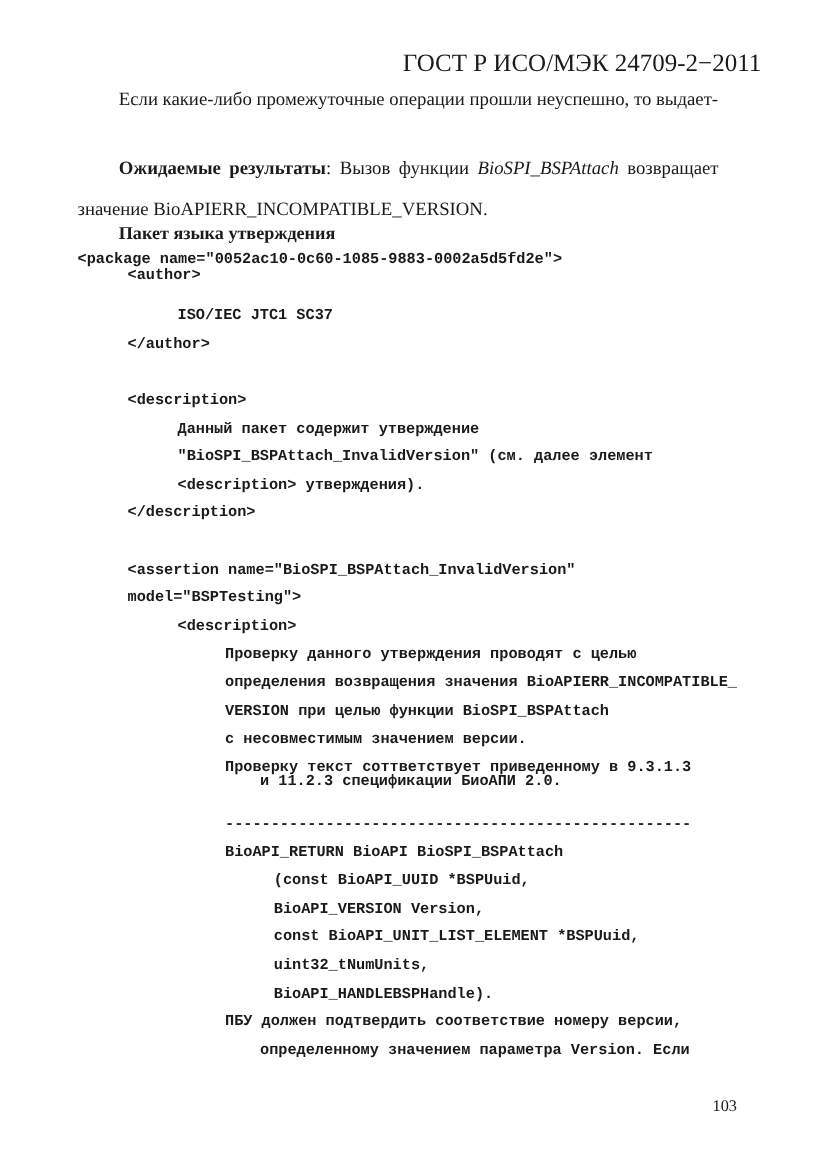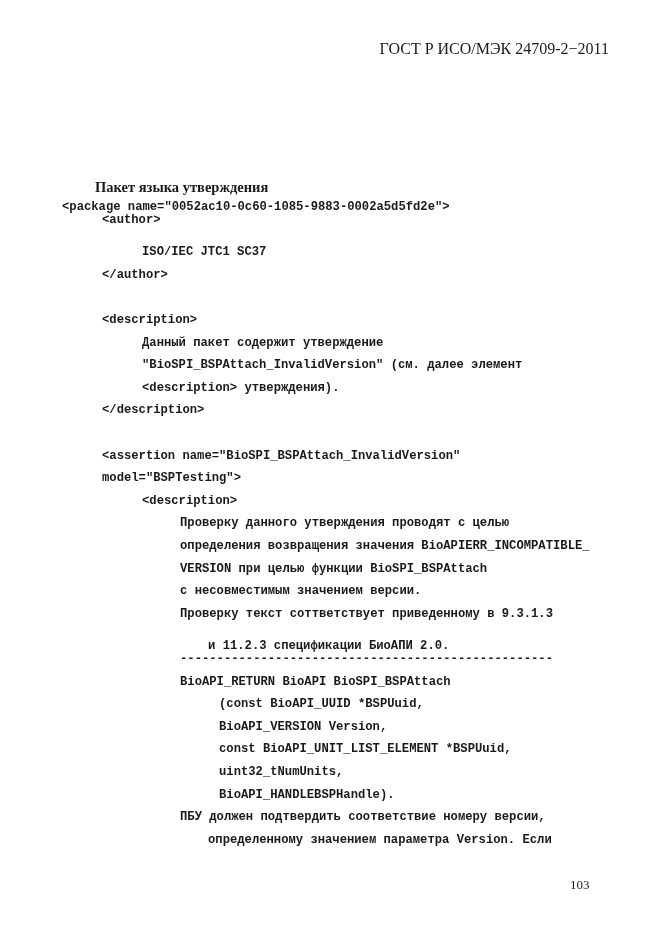--- a/index.html
+++ b/index.html
@@ -1,36 +1,41 @@
 <!DOCTYPE html>
 <html><head>
   <meta charset="utf-8">
   <style>
     html, body { margin: 0; padding: 0; background: #ffffff; }
     body { width: 661px; height: 935px; position: relative; overflow: hidden; color: #1a1a1a; }
     .serif { font-family: "Liberation Serif", "DejaVu Serif", serif; }
     .mono { font-family: "Liberation Mono", "DejaVu Sans Mono", monospace; font-weight: bold; font-size: 12.2px; white-space: pre; }
     .abs { position: absolute; }
-    .header { top: 40px; right: 52px; font-size: 16px; }
+    .header { top: 40px; right: 52px; font-size: 20px; }
     .para { font-size: 15px; left: 62px; width: 540px; }
     .indent { text-indent: 33px; }
     .line { line-height: 33px; }
     .bold { font-weight: bold; }
     .italic { font-style: italic; }
     .pagenum { top: 877px; left: 570px; font-size: 13px; }
   </style>
 </head>
 <body>
 
 <div class="abs serif header">ГОСТ Р ИСО/МЭК 24709-2−2011</div>
 
 <div class="abs serif para" style="top:64px;">
+  <div class="line indent">Если какие-либо промежуточные операции прошли неуспешно, то выдает-</div>
 </div>
 
 <div class="abs serif para" style="top:119px;">
+  <div class="line indent" style="word-spacing:3px;">
+    <span class="bold">Ожидаемые результаты</span><span>:</span><span> Вызов функции </span><span class="italic">BioSPI_BSPAttach</span><span> возвращает</span>
+  </div>
+  <div class="line">значение BioAPIERR_INCOMPATIBLE_VERSION.</div>
 </div>
 
 <div class="abs serif bold" style="top:179px; left:95px; font-size:14.5px;text-align:right;">Пакет языка утверждения</div>
 
 <div class="abs" id="code-block" style="top:200px; left:62px;">
     <div class="mono" style="position: absolute; top: 0px; left: 0px;">&lt;package name="0052ac10-0c60-1085-9883-0002a5d5fd2e"&gt;</div>
     <div class="mono" style="position: absolute; top: 13px; left: 40px;">&lt;author&gt;</div>
     <div class="mono" style="position: absolute; top: 45.2px; left: 80px;">ISO/IEC JTC1 SC37</div>
     <div class="mono" style="position: absolute; top: 67.8px; left: 40px;">&lt;/author&gt;</div>
     <div class="mono" style="position: absolute; top: 90.4px; left: 0px;"></div>
@@ -41,21 +46,21 @@
     <div class="mono" style="position: absolute; top: 203.4px; left: 40px;">&lt;/description&gt;</div>
     <div class="mono" style="position: absolute; top: 226px; left: 0px;"></div>
     <div class="mono" style="position: absolute; top: 248.6px; left: 40px;">&lt;assertion name="BioSPI_BSPAttach_InvalidVersion"</div>
     <div class="mono" style="position: absolute; top: 271.2px; left: 40px;">model="BSPTesting"&gt;</div>
     <div class="mono" style="position: absolute; top: 293.8px; left: 80px;">&lt;description&gt;</div>
     <div class="mono" style="position: absolute; top: 316.4px; left: 118px;">Проверку данного утверждения проводят с целью</div>
     <div class="mono" style="position: absolute; top: 339px; left: 118px;">определения возвращения значения BioAPIERR_INCOMPATIBLE_</div>
     <div class="mono" style="position: absolute; top: 361.6px; left: 118px;">VERSION при целью функции BioSPI_BSPAttach</div>
     <div class="mono" style="position: absolute; top: 384.2px; left: 118px;">с несовместимым значением версии.</div>
     <div class="mono" style="position: absolute; top: 406.8px; left: 118px;">Проверку текст соттветствует приведенному в 9.3.1.3</div>
-    <div class="mono" style="position: absolute; top: 439px; left: 118px; padding-left: 28px;">и 11.2.3 спецификации БиоАПИ 2.0.</div>
+    <div class="mono" style="position: absolute; top: 418px; left: 118px; padding-left: 28px;">и 11.2.3 спецификации БиоАПИ 2.0.</div>
     <div class="mono" style="position: absolute; top: 452px; left: 118px;">---------------------------------------------------</div>
     <div class="mono" style="position: absolute; top: 474.6px; left: 118px;">BioAPI_RETURN BioAPI BioSPI_BSPAttach</div>
     <div class="mono" style="position: absolute; top: 497.2px; left: 157px;">(const BioAPI_UUID *BSPUuid,</div>
     <div class="mono" style="position: absolute; top: 519.8px; left: 157px;">BioAPI_VERSION Version,</div>
     <div class="mono" style="position: absolute; top: 542.4px; left: 157px;">const BioAPI_UNIT_LIST_ELEMENT *BSPUuid,</div>
     <div class="mono" style="position: absolute; top: 565px; left: 157px;">uint32_tNumUnits,</div>
     <div class="mono" style="position: absolute; top: 587.6px; left: 157px;">BioAPI_HANDLEBSPHandle).</div>
     <div class="mono" style="position: absolute; top: 610.2px; left: 118px;">ПБУ должен подтвердить соответствие номеру версии,</div>
     <div class="mono" style="position: absolute; top: 632.8px; left: 118px; margin-left: 28px;">определенному значением параметра Version. Если</div>
   </div>

